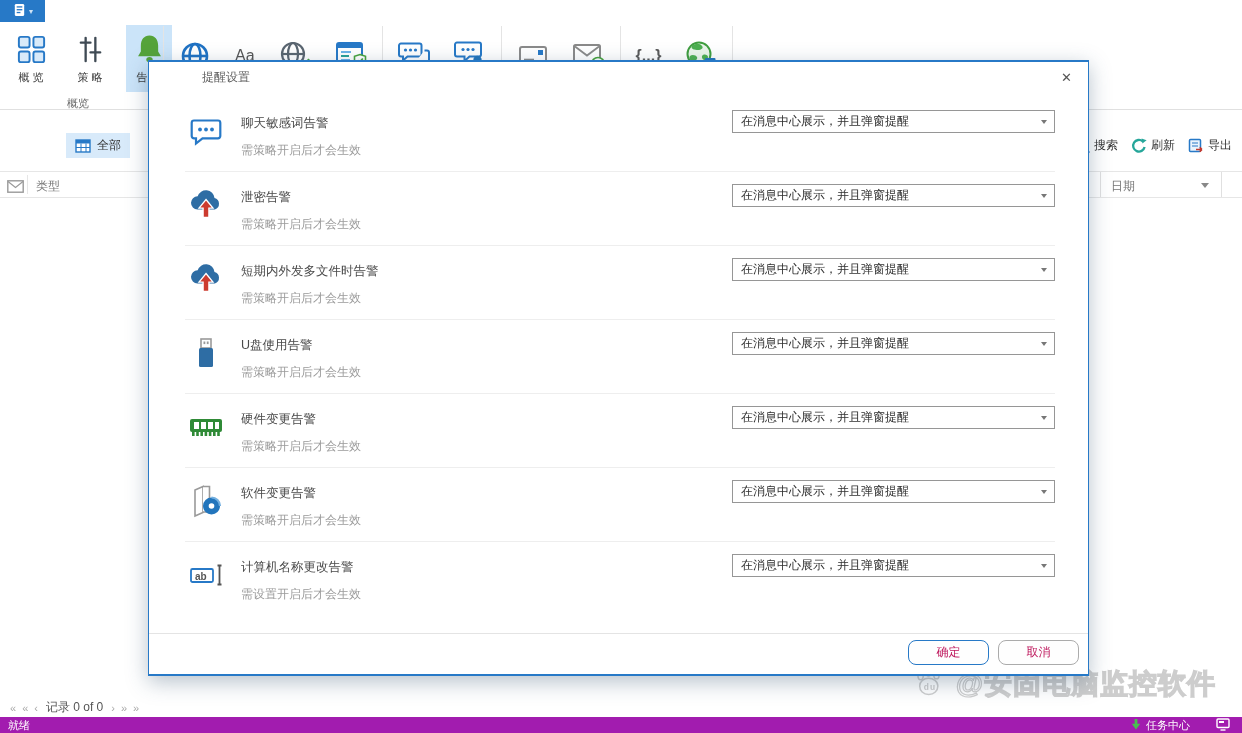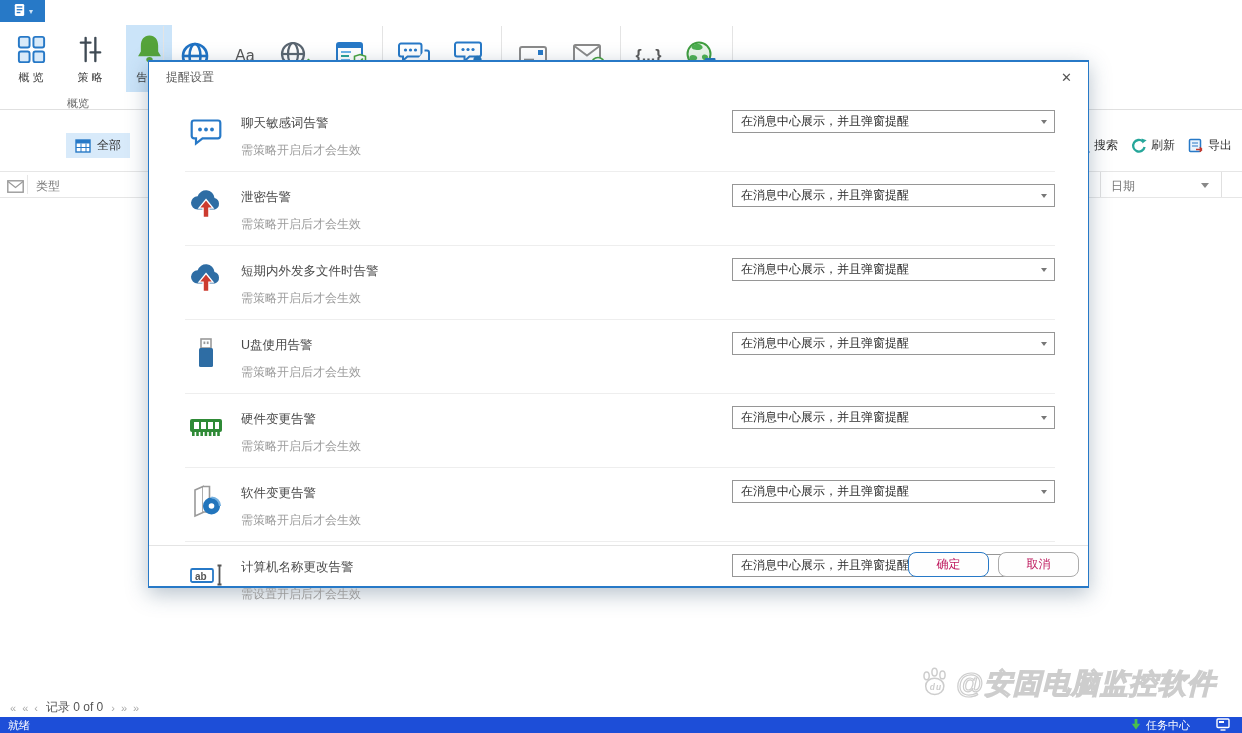--- a/index.html
+++ b/index.html
@@ -43,33 +43,33 @@
   .gh-sep{position:absolute;left:27px;top:3px;bottom:3px;width:1px;background:#e6e6e6;}
   .gh-type{position:absolute;left:36px;top:6px;font-size:12px;color:#777;}
   .date-box{position:absolute;left:1100px;top:0;width:122px;height:100%;border-left:1px solid #e0e0e0;border-right:1px solid #e0e0e0;box-sizing:border-box;}
   .date-label{position:absolute;left:10px;top:6px;font-size:12px;color:#777;}
   .date-caret{position:absolute;right:12px;top:11px;width:0;height:0;border-left:4px solid transparent;border-right:4px solid transparent;border-top:5px solid #888;}
 
   
   .pagination{position:absolute;top:699px;left:10px;display:flex;align-items:center;gap:8px;font-size:12px;color:#a8a8a8;}
   .pg-btn{font-size:11px;line-height:14px;}
   .pg-label{color:#555;font-size:12px;}
-  .statusbar{position:absolute;bottom:0;left:0;width:100%;height:16px;background:#1d4ed8;color:#fff;font-size:11px;display:flex;align-items:center;padding:0 8px;box-sizing:border-box;}
+  .statusbar{position:absolute;bottom:0;left:0;width:100%;height:16px;background:#a21caf;color:#fff;font-size:11px;display:flex;align-items:center;padding:0 8px;box-sizing:border-box;}
   .sb-right{margin-left:auto;display:flex;align-items:center;gap:26px;margin-right:4px;}
   .sb-task{display:flex;align-items:center;gap:4px;}
 
   
-  .watermark{position:absolute;top:665px;right:26px;display:flex;align-items:flex-end;gap:3px;
+  .watermark{position:absolute;top:665px;right:26px;display:flex;align-items:flex-end;gap:9px;
              font-size:28px;font-weight:bold;letter-spacing:1px;color:rgba(255,255,255,0.35);
-             -webkit-text-stroke:1.2px #cdcdcd;pointer-events:none;font-style:italic;}
-
-  
-  .dialog{position:absolute;left:148px;top:60px;width:941px;height:528px;background:#fff;
+             -webkit-text-stroke:1.2px #cdcdcd;pointer-events:none;}
+
+  
+  .dialog{position:absolute;left:148px;top:60px;width:941px;height:616px;background:#fff;
           border:1px solid #2779c7;border-top-width:2px;border-bottom-width:2px;
-          box-shadow:0 6px 20px rgba(50,80,110,0.35);box-sizing:border-box;z-index:5;}
+          box-shadow:0 6px 20px rgba(50,80,110,0.35);box-sizing:border-box;z-index:5;padding-left:36px;}
   .dlg-title{height:25px;display:flex;align-items:center;padding:3px 16px 0 17px;font-size:12px;color:#606060;}
   .dlg-close{margin-left:auto;font-size:13px;color:#555;line-height:13px;}
   .dlg-rows{position:absolute;left:36px;right:33px;top:36px;}
   .d-row{position:relative;height:73px;border-bottom:1px solid #eee;}
   .d-row:last-child{border-bottom:none;}
   .d-icon{position:absolute;left:2px;top:14px;width:38px;height:38px;}
   .d-title{position:absolute;left:56px;top:17px;font-size:12.5px;color:#4a4a4a;}
   .d-sub{position:absolute;left:56px;top:44px;font-size:12px;color:#9b9b9b;}
   .d-select{position:absolute;right:0;top:12px;width:323px;height:23px;border:1px solid #969696;box-sizing:border-box;
             font-size:12px;color:#2f2f2f;line-height:21px;padding:0 20px 0 8px;background:#fff;white-space:nowrap;overflow:hidden;}

